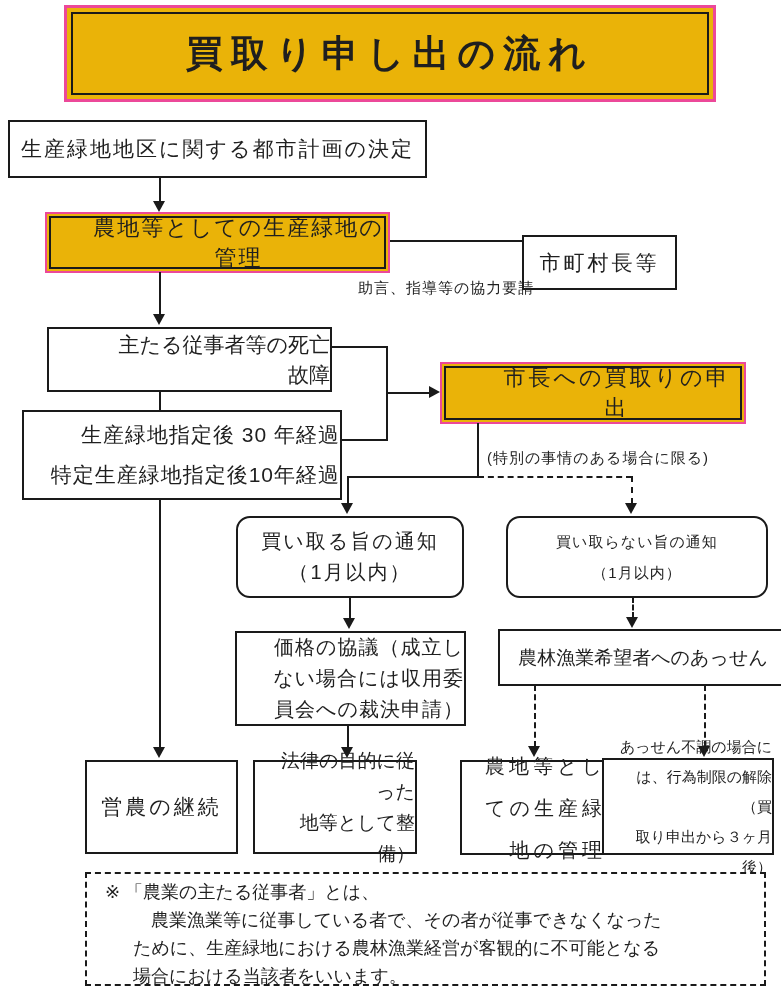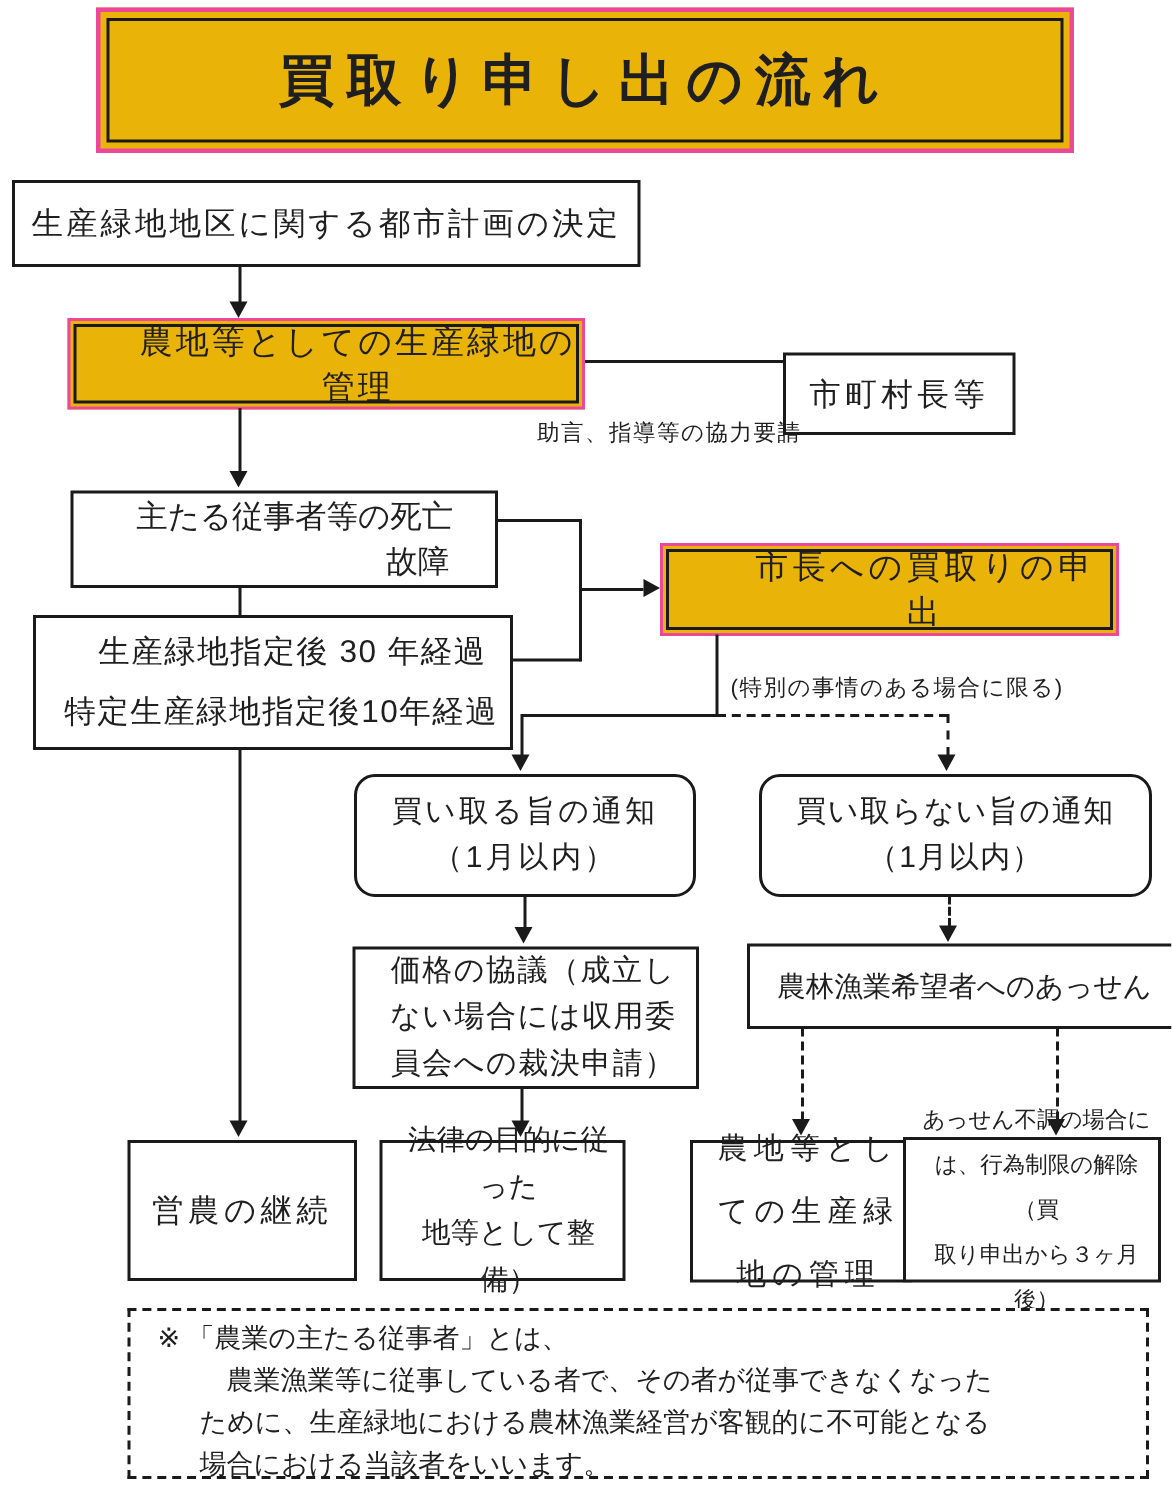--- a/index.html
+++ b/index.html
@@ -6,21 +6,21 @@
   .canvas{
     position:relative;width:781px;height:1000px;background:#ffffff;
     font-family:"Liberation Sans","DejaVu Sans",sans-serif;color:#1f1f1f;
     overflow:hidden;
   }
   .box{
     position:absolute;box-sizing:border-box;background:#fff;
     border:2px solid #1a1a1a;display:flex;align-items:center;justify-content:center;
     text-align:center;
   }
-  .box.leftalign{justify-content:flex-start;text-align:center;}
+  .box.leftalign{justify-content:flex-start;text-align:right;}
   .col{display:flex;flex-direction:column;width:100%;}
   .dbl{
     position:absolute;box-sizing:border-box;background:#eab308;
     border:2px solid #ec4899;padding:2px;
   }
   .dbl-inner{
     box-sizing:border-box;width:100%;height:100%;border:2px solid #1a1a1a;
     display:flex;align-items:center;justify-content:center;text-align:center;
   }
   .rounded{border-radius:14px;}
@@ -110,21 +110,21 @@
   <div class="vl dash" style="left:631px;top:476px;height:28px;"></div>
   <div class="ah-d" style="left:625px;top:503px;"></div>
 
   <div class="box rounded" style="left:236px;top:516px;width:228px;height:82px;font-size:20px;line-height:31px;letter-spacing:2px;">
     <div class="col">
       <span>買い取る旨の通知</span>
       <span>（1月以内）</span>
     </div>
   </div>
 
-  <div class="box rounded" style="left:506px;top:516px;width:262px;height:82px;font-size:20px;line-height:31px;letter-spacing:1px;">
+  <div class="box rounded" style="left:506px;top:516px;width:262px;height:82px;font-size:15px;line-height:31px;letter-spacing:1px;">
     <div class="col">
       <span>買い取らない旨の通知</span>
       <span>（1月以内）</span>
     </div>
   </div>
 
   <div class="vl" style="left:349px;top:597px;height:22px;"></div>
   <div class="ah-d" style="left:343px;top:618px;"></div>
 
   <div class="vl dash" style="left:632px;top:597px;height:21px;"></div>

